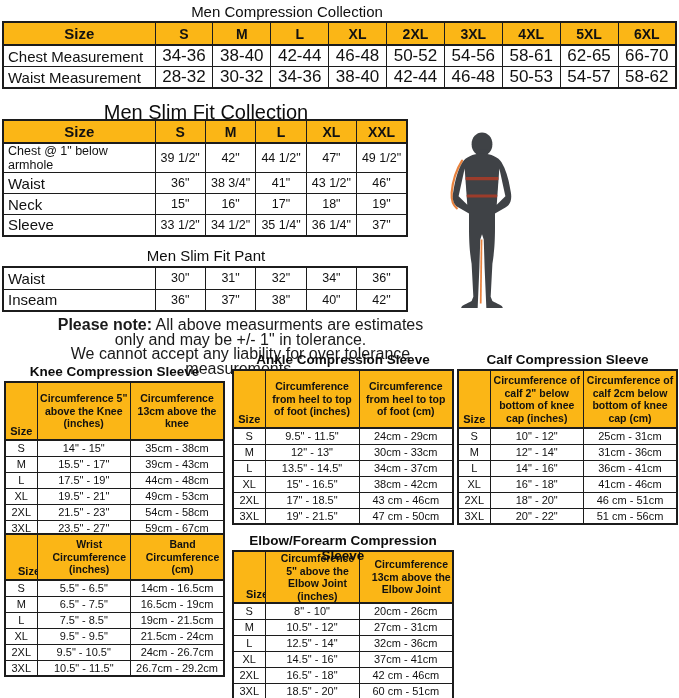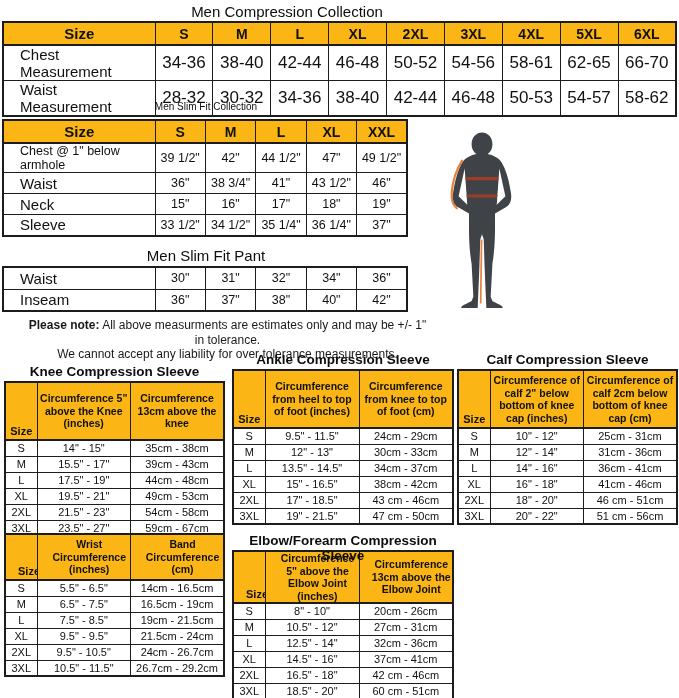--- a/index.html
+++ b/index.html
@@ -12,39 +12,39 @@
   }
   *{box-sizing:border-box;}
   html,body{margin:0;padding:0;}
   body{
     width:679px;height:698px;position:relative;overflow:hidden;
     background:#ffffff;color:var(--text);
     font-family:"Liberation Sans",sans-serif;
   }
   .title{font-weight:normal;text-align:center;position:absolute;color:#0d0d0d;}
   #title1{top:3px;left:0;width:574px;font-size:15px;}
-  #title2{top:101px;left:0;width:412px;font-size:10px;}
+  #title2{top:101px;left:0;width:412px;font-size:20px;}
   #title3{top:247px;left:0;width:412px;font-size:15px;}
   table{border-collapse:collapse;table-layout:fixed;position:absolute;background:#fff;}
   .wide{border:2px solid var(--border);}
   .wide th,.wide td{border:1px solid var(--border);text-align:center;padding:0 2px;overflow:hidden;}
   .wide th{background:var(--header-bg);font-size:14px;height:23px;border-bottom:2px solid var(--border);}
   .wide td{font-size:17px;height:21px;}
-  .wide td:first-child{text-align:left;padding-left:16px;font-size:15px;}
+  .wide td:first-child{text-align:left;padding-left:4px;font-size:15px;}
   #tbl-compression{top:21px;left:2px;width:675px;}
   #tbl-compression th:first-child{width:152px;font-size:15px;}
   #tbl-slimfit{top:119px;left:2px;width:406px;}
   #tbl-slimfit th:first-child{width:152px;font-size:15px;}
   #tbl-slimfit td{font-size:12.5px;}
   #tbl-slimfit td:first-child{font-size:15px;}
   #tbl-slimfit tr:nth-child(2) td:first-child{font-size:12.5px;}
   #tbl-pant{top:266px;left:2px;width:406px;}
   #tbl-pant td{font-size:12.5px;height:22px;}
   #tbl-pant td:first-child{width:152px;font-size:15px;}
-  .note{position:absolute;top:318px;left:3px;width:424px;text-align:center;font-size:12px;line-height:14.5px;color:#1a1a1a;padding-left:25px;}
+  .note{position:absolute;top:318px;left:16px;width:424px;text-align:center;font-size:16px;line-height:14.5px;color:#1a1a1a;padding-left:25px;}
   .small-sec{position:absolute;}
   .small-title{font-weight:bold;text-align:center;font-size:13.5px;color:#0d0d0d;height:17px;}
   .small-tbl{position:static;border:2px solid var(--border);width:100%;}
   .small-tbl th,.small-tbl td{border:1px solid var(--border);text-align:center;padding:0 1px;overflow:hidden;}
   .small-tbl th{background:var(--header-bg);font-size:10.5px;line-height:12.5px;font-weight:bold;vertical-align:middle;border-bottom:2px solid var(--border);}
   .small-tbl th:first-child{width:32px;vertical-align:bottom;padding-bottom:2px;font-size:11px;}
   .small-tbl td{font-size:11px;}
   .mid .small-tbl th{height:58px;}
   .mid .small-tbl td{height:16px;}
   .bottom .small-tbl th{height:46px;padding-left:12px;}
@@ -219,21 +219,21 @@
         </tbody>
       </table>
   </div>
   <div class="small-sec mid" id="sec-ankle">
     <div class="small-title">Ankle Compression Sleeve</div>
     <table class="small-tbl">
         <tbody>
           <tr>
             <th>Size</th>
             <th>Circumference from heel to top of foot (inches)</th>
-            <th>Circumference from knee to top of foot (cm)</th>
+            <th>Circumference from heel to top of foot (cm)</th>
           </tr>
           <tr>
             <td>S</td>
             <td>9.5" - 11.5"</td>
             <td>24cm - 29cm</td>
           </tr>
           <tr>
             <td>M</td>
             <td>12" - 13"</td>
             <td>30cm - 33cm</td>

